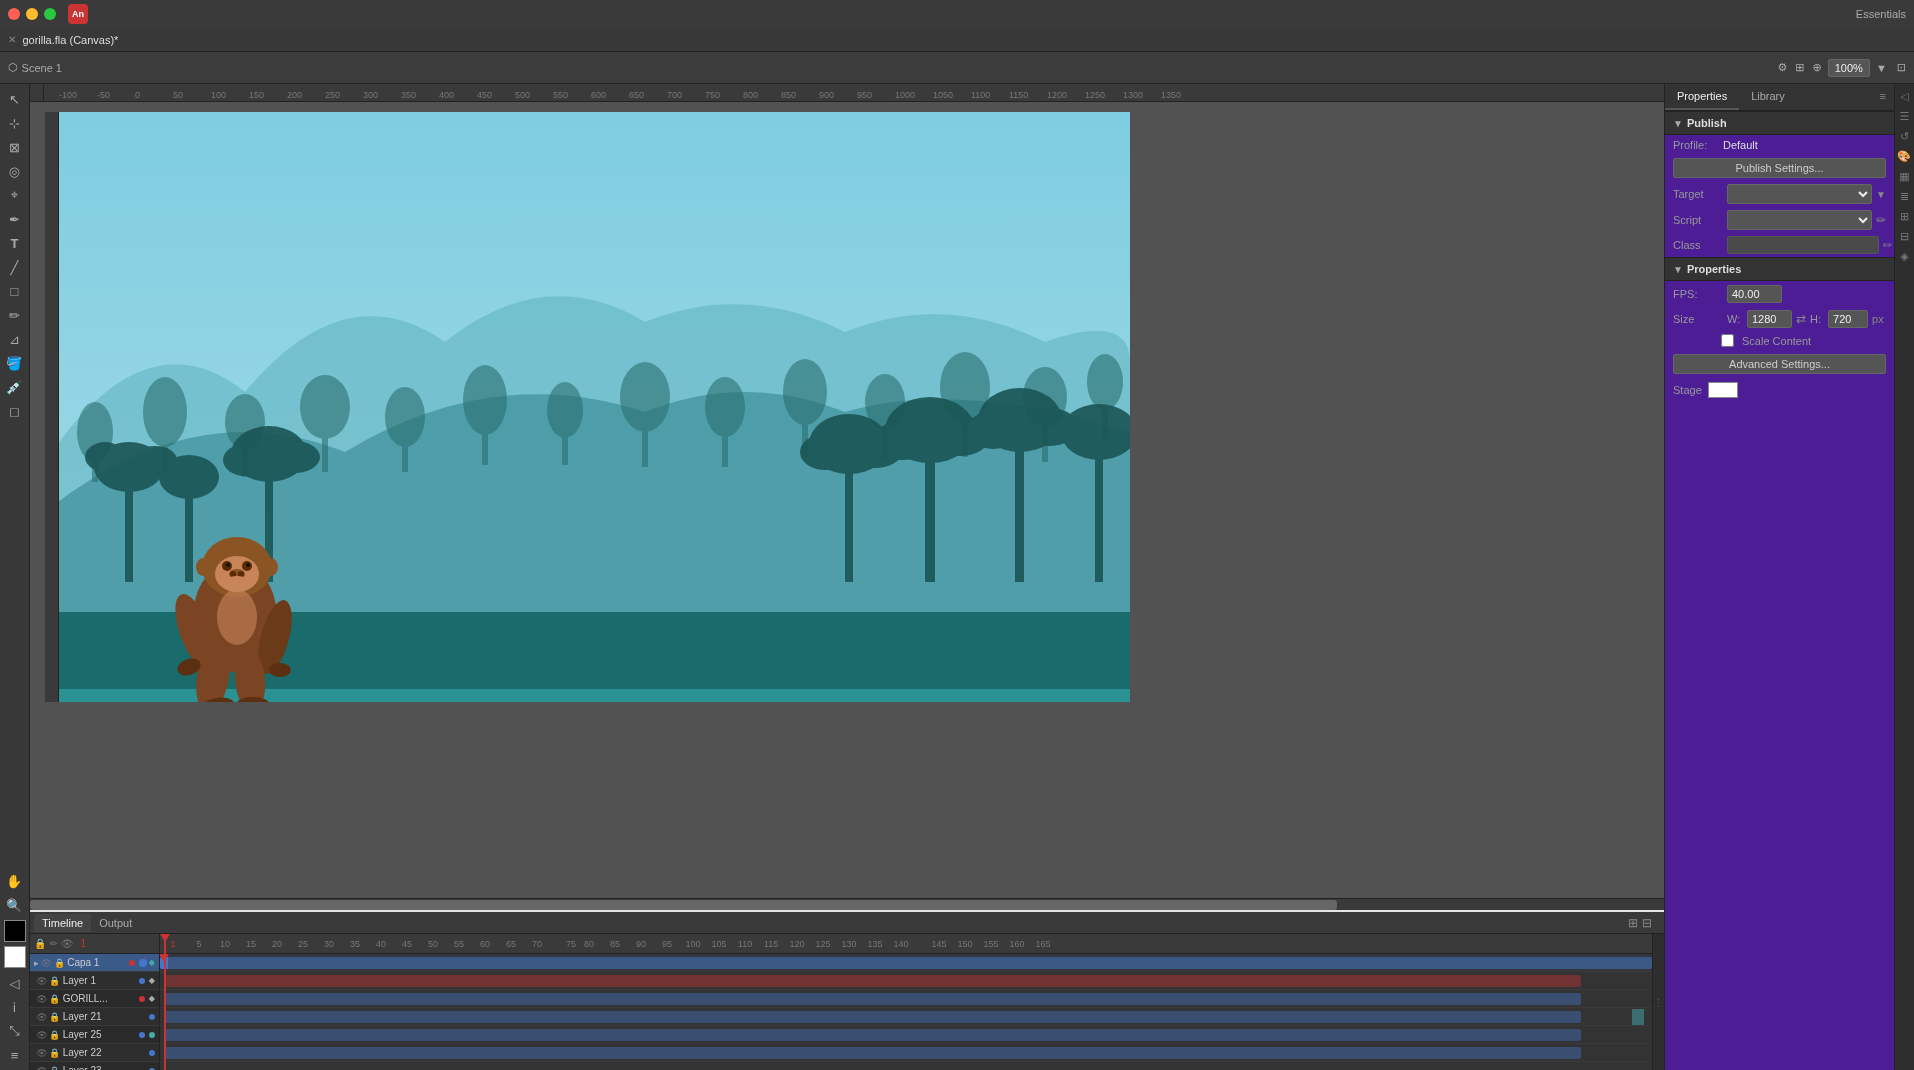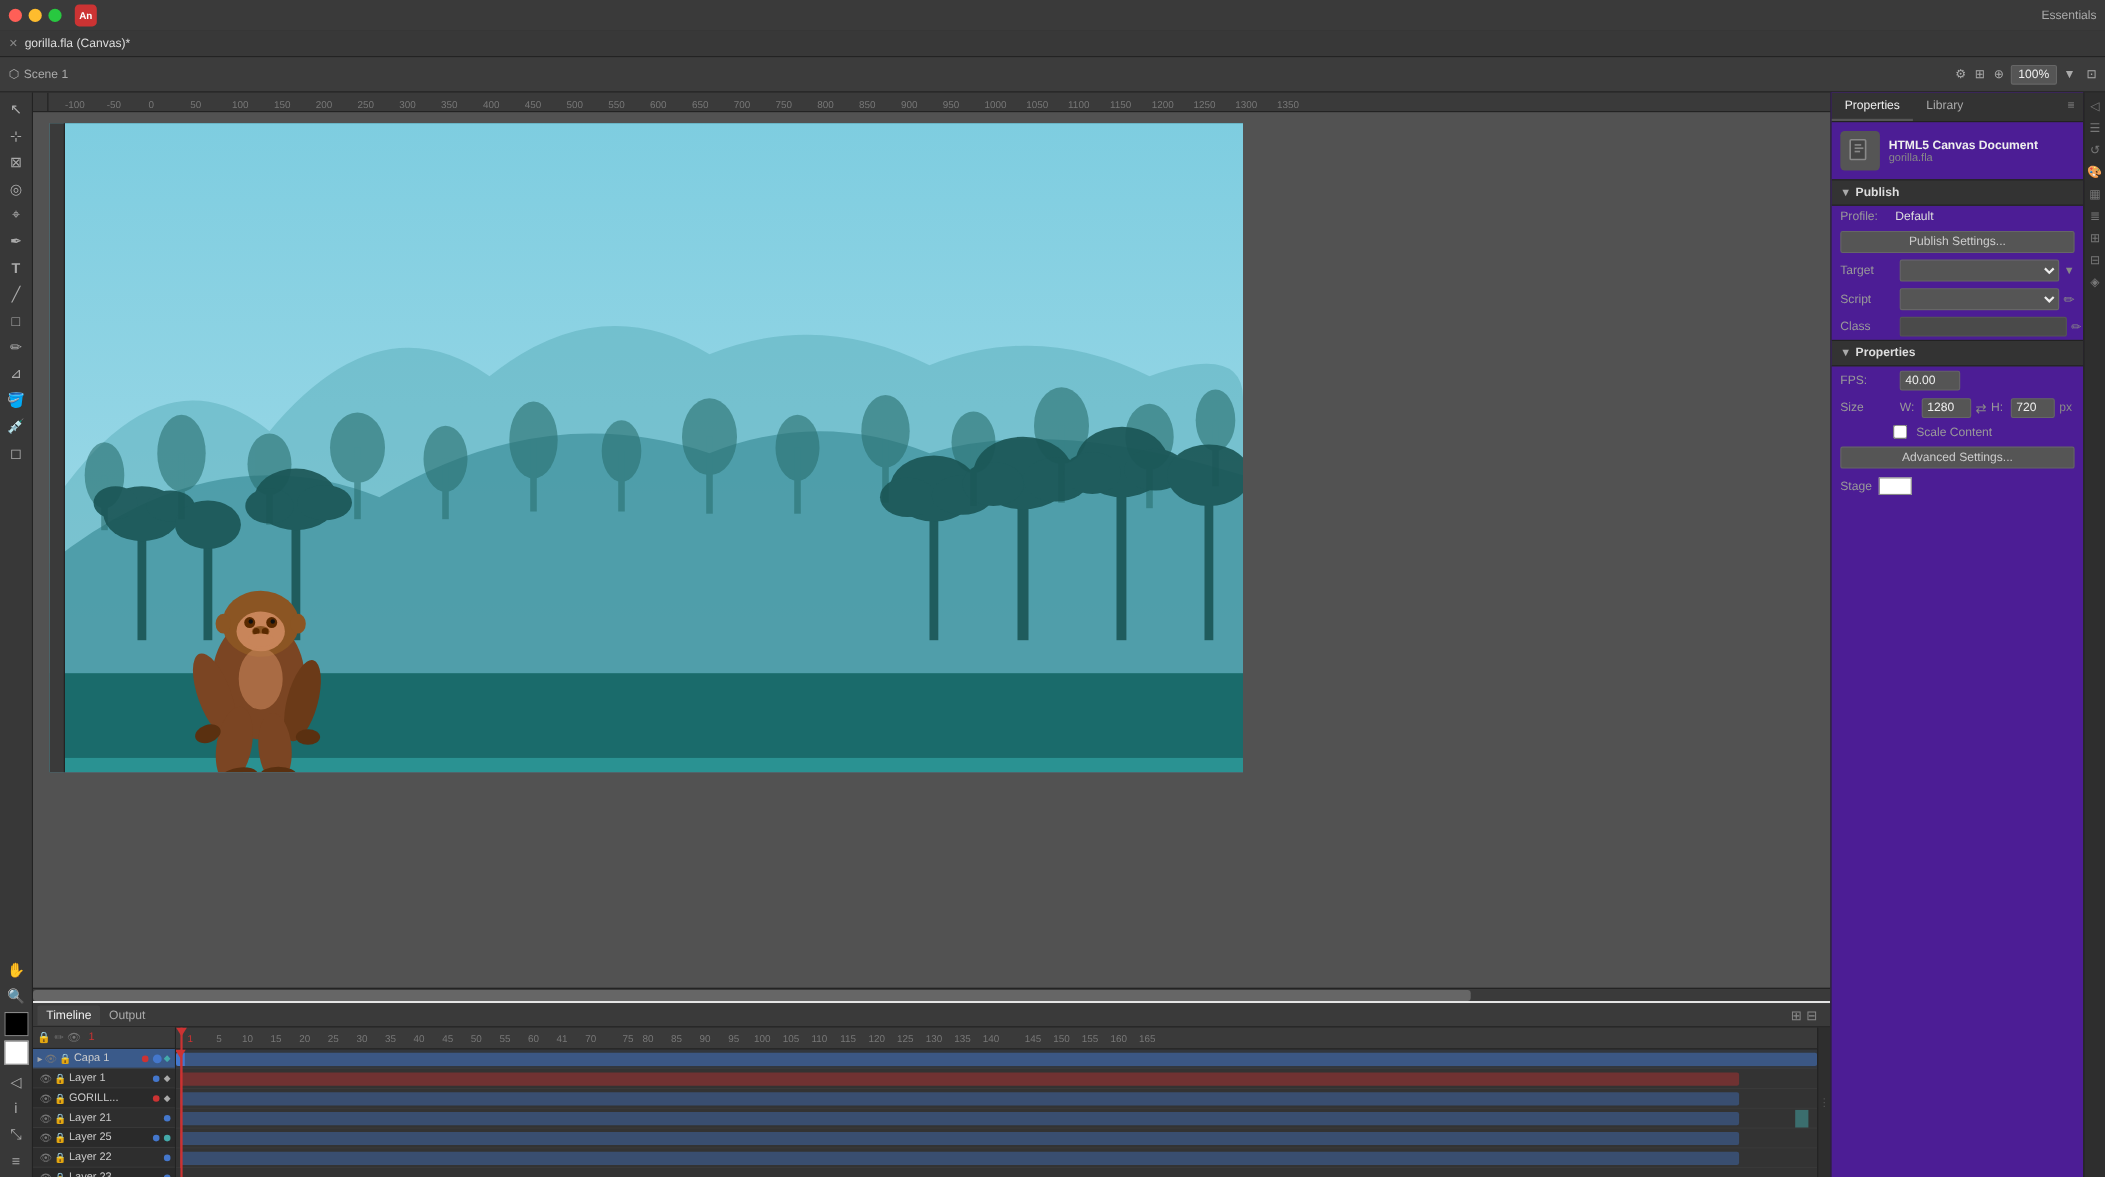--- a/index.html
+++ b/index.html
@@ -752,21 +752,21 @@
             <span class="frame-number" style="min-width:26px;">15</span>
             <span class="frame-number" style="min-width:26px;">20</span>
             <span class="frame-number" style="min-width:26px;">25</span>
             <span class="frame-number" style="min-width:26px;">30</span>
             <span class="frame-number" style="min-width:26px;">35</span>
             <span class="frame-number" style="min-width:26px;">40</span>
             <span class="frame-number" style="min-width:26px;">45</span>
             <span class="frame-number" style="min-width:26px;">50</span>
             <span class="frame-number" style="min-width:26px;">55</span>
             <span class="frame-number" style="min-width:26px;">60</span>
-            <span class="frame-number" style="min-width:26px;">41</span>
+            <span class="frame-number" style="min-width:26px;">65</span>
             <span class="frame-number" style="min-width:26px;">70</span>
             <span class="frame-number" style="min-width:26px;text-align:right;">75</span>
             <span class="frame-number" style="min-width:26px;">80</span>
             <span class="frame-number" style="min-width:26px;">85</span>
             <span class="frame-number" style="min-width:26px;">90</span>
             <span class="frame-number" style="min-width:26px;">95</span>
             <span class="frame-number" style="min-width:26px;">100</span>
             <span class="frame-number" style="min-width:26px;">105</span>
             <span class="frame-number" style="min-width:26px;">110</span>
             <span class="frame-number" style="min-width:26px;">115</span>
@@ -826,34 +826,20 @@
   </div>
 
   <div class="right-panel">
 
     <div class="panel-tabs">
       <div class="panel-tab active">Properties</div>
       <div class="panel-tab">Library</div>
       <div class="panel-tab-right">≡</div>
     </div>
 
-    <div class="doc-info">
-      <div class="doc-icon">
-        <svg width="24" height="24" viewBox="0 0 24 24" fill="none">
-          <rect x="3" y="2" width="14" height="18" rx="1" stroke="#888" stroke-width="1.5" fill="#444"></rect>
-          <rect x="7" y="6" width="6" height="1.5" fill="#888"></rect>
-          <rect x="7" y="9" width="8" height="1.5" fill="#888"></rect>
-          <rect x="7" y="12" width="5" height="1.5" fill="#888"></rect>
-        </svg>
-      </div>
-      <div class="doc-details">
-        <div class="doc-title">HTML5 Canvas Document</div>
-        <div class="doc-subtitle">gorilla.fla</div>
-      </div>
-    </div>
 
     <div class="section-header">
       <span class="section-header-arrow">▼</span>
       <span class="section-header-label">Publish</span>
     </div>
 
     <div class="publish-row">
       <span class="publish-label">Profile:</span>
       <span class="publish-value">Default</span>
     </div>

